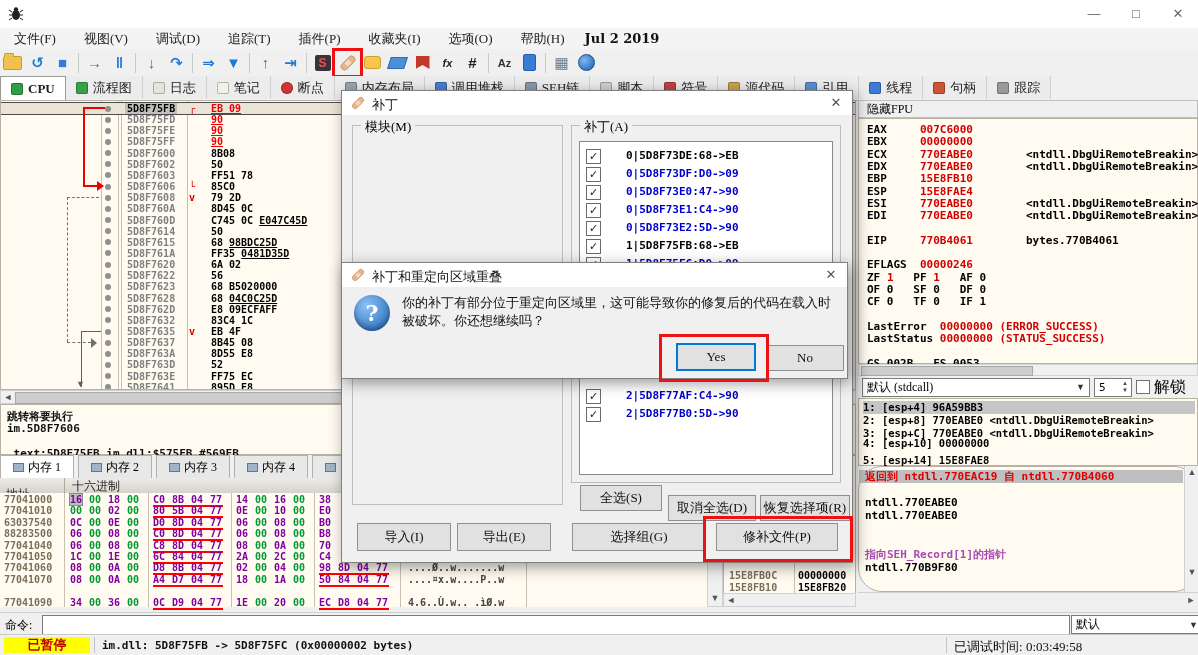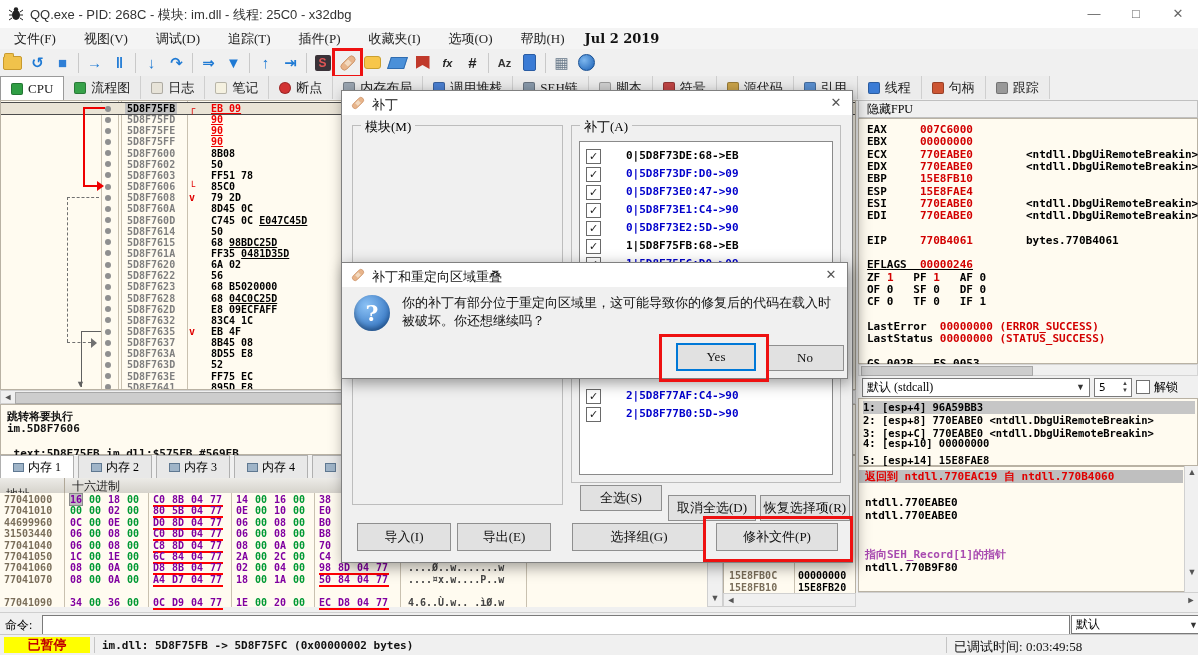--- a/index.html
+++ b/index.html
@@ -32,21 +32,21 @@
   .i-tag{width:15px;height:10px;background:#4a90d9;border:1px solid #2f6cb0;transform:skewX(-18deg);}
   .i-ribbon{width:14px;height:13px;background:#c0392b;clip-path:polygon(0 0,100% 0,100% 100%,50% 70%,0 100%);}
   .i-device{width:11px;height:15px;background:#3a7bd5;border:1px solid #2a5ca3;border-radius:2px;}
   .i-globe{width:15px;height:15px;border-radius:50%;background:radial-gradient(circle at 35% 35%,#7db7ef,#1a5fb4);border:1px solid #164e92;}
   .redbox{outline:3px solid #ee1111;outline-offset:0px;}
 
   
   #tabbar{position:absolute;left:0;top:76px;width:1198px;height:24px;background:#f0f0f0;border-bottom:1px solid #b5b5b5;display:flex;}
   .tab{height:23px;display:flex;align-items:center;justify-content:center;gap:5px;border-right:1px solid #cfcfcf;padding:0 10px;
        font-family:"Liberation Serif","DejaVu Serif",serif;font-size:13px;color:#222;background:#ececec;}
-  .tab.active{background:#fff;border:1px solid #9a9a9a;border-bottom:1px solid #fff;font-weight:normal;}
+  .tab.active{background:#fff;border:1px solid #9a9a9a;border-bottom:1px solid #fff;font-weight:bold;}
   .ticon{width:12px;height:12px;border-radius:2px;flex:0 0 auto;box-shadow:inset 0 0 0 1px rgba(0,0,0,.25);}
   .ticon.round{border-radius:50%;}
 
   
   .datapanel{position:absolute;background:#fffbf0;border:1px solid #b9b2a4;box-sizing:border-box;}
   .vline{position:absolute;top:0;bottom:0;width:1px;background:#c9c1b0;}
 
   
   #disasm{left:0;top:100px;width:856px;height:290px;overflow:hidden;}
   .drow{position:absolute;left:0;width:100%;height:11.2px;font-family:"DejaVu Sans Mono",monospace;font-size:10px;font-weight:bold;line-height:11px;}
@@ -81,21 +81,21 @@
   #convbar{position:absolute;left:858px;top:376px;width:340px;height:22px;background:#f0f0f0;display:flex;align-items:center;gap:4px;padding-left:4px;box-sizing:border-box;}
   .combo{background:#fff;border:1px solid #7a7a7a;height:17px;font-size:12px;display:flex;align-items:center;justify-content:space-between;padding:0 4px;font-family:"Liberation Serif","DejaVu Serif",serif;}
   .combo .car{font-size:9px;color:#333;}
   #spin{width:36px;height:17px;background:#fff;border:1px solid #7a7a7a;font-size:11px;display:flex;align-items:center;}
   #spin .num{flex:1;padding-left:4px;font-family:"DejaVu Sans Mono",monospace;}
   #spin .ud{width:12px;font-size:6px;line-height:7px;color:#444;text-align:center;}
   .cbox{width:12px;height:12px;background:#fff;border:1px solid #707070;}
   #args{left:858px;top:398px;width:340px;height:68px;}
   .aline{position:absolute;left:4px;right:2px;white-space:pre;font-family:"DejaVu Sans Mono",monospace;font-size:10.5px;font-weight:bold;line-height:13px;color:#000;}
   .aline.sel{background:#c6c6c6;}
-  #stackinfo{left:858px;top:466px;width:340px;height:126px;}
+  #stackinfo{left:858px;top:466px;width:340px;height:126px;border-radius:24px;}
   .sline{position:absolute;left:6px;right:16px;white-space:pre;font-family:"DejaVu Sans Mono",monospace;font-size:11px;font-weight:bold;line-height:13px;color:#000;}
   .sline.ret{left:0;right:14px;padding-left:6px;background:#bfbfbf;color:#e00000;}
   .sline.seh{color:#a84ab0;}
   #si-vscroll{position:absolute;left:1184px;top:466px;width:14px;height:126px;background:#f0f0f0;border-left:1px solid #d0d0d0;}
   #si-hscroll{position:absolute;left:858px;top:592px;width:340px;height:14px;background:#f0f0f0;border-top:1px solid #d0d0d0;}
 
   
   #memtabs{position:absolute;left:0;top:455px;width:723px;height:23px;background:#f0f0f0;display:flex;border-bottom:1px solid #9a9a9a;}
   .mtab{width:72px;height:22px;margin-right:4px;display:flex;align-items:center;justify-content:center;gap:4px;background:#e8e8e8;border:1px solid #b0b0b0;border-bottom:none;
         font-family:"Liberation Serif","DejaVu Serif",serif;font-size:12px;}
@@ -161,21 +161,20 @@
       <circle cx="8" cy="3.5" r="2.2" fill="#222"></circle>
     <g stroke="#222" stroke-width="1">
         <line x1="4" y1="6" x2="1" y2="4"></line>
         <line x1="4" y1="9" x2="1" y2="9"></line>
         <line x1="4" y1="12" x2="1" y2="14"></line>
         <line x1="12" y1="6" x2="15" y2="4"></line>
         <line x1="12" y1="9" x2="15" y2="9"></line>
         <line x1="12" y1="12" x2="15" y2="14"></line>
       </g>
   </svg>
-  <span class="title">QQ.exe - PID: 268C - 模块: im.dll - 线程: 25C0 - x32dbg</span>
   <div class="wctl" id="win-min">—</div>
   <div class="wctl" id="win-max">□</div>
   <div class="wctl" id="win-close">✕</div>
 </div>
 
 <div id="menubar">
     <div class="menu-item">文件(F)</div>
     <div class="menu-item">视图(V)</div>
     <div class="menu-item">调试(D)</div>
     <div class="menu-item">追踪(T)</div>
@@ -500,21 +499,21 @@
     <div class="rline" style="top: 17.3px;"><span class="k">EBX     </span><span class="r">00000000</span></div>
     <div class="rline" style="top: 29.6px;"><span class="k">ECX     </span><span class="r">770EABE0</span><span class="k">        &lt;ntdll.DbgUiRemoteBreakin&gt;</span></div>
     <div class="rline" style="top: 41.9px;"><span class="k">EDX     </span><span class="r">770EABE0</span><span class="k">        &lt;ntdll.DbgUiRemoteBreakin&gt;</span></div>
     <div class="rline" style="top: 54.2px;"><span class="k">EBP     </span><span class="r">15E8FB10</span></div>
     <div class="rline" style="top: 66.5px; text-align: center;"><span class="k">ESP     </span><span class="r">15E8FAE4</span></div>
     <div class="rline" style="top: 78.8px;"><span class="k">ESI     </span><span class="r">770EABE0</span><span class="k">        &lt;ntdll.DbgUiRemoteBreakin&gt;</span></div>
     <div class="rline" style="top: 91.1px;"><span class="k">EDI     </span><span class="r">770EABE0</span><span class="k">        &lt;ntdll.DbgUiRemoteBreakin&gt;</span></div>
     <div class="rline" style="top: 103.4px;"></div>
     <div class="rline" style="top: 115.7px;"><span class="k">EIP     </span><span class="r">770B4061</span><span class="k">        bytes.770B4061</span></div>
     <div class="rline" style="top: 128px;"></div>
-    <div class="rline" style="top: 140.3px; text-decoration: underline;"><span class="k">EFLAGS  </span><span class="r">00000246</span></div>
+    <div class="rline" style="top: 140.3px;"><span class="k">EFLAGS  </span><span class="r">00000246</span></div>
     <div class="rline" style="top: 152.6px;"><span class="k">ZF </span><span class="r">1</span><span class="k">   PF </span><span class="r">1</span><span class="k">   AF 0</span></div>
     <div class="rline" style="top: 164.9px;"><span class="k">OF 0   SF 0   DF 0</span></div>
     <div class="rline" style="top: 177.2px;"><span class="k">CF 0   TF 0   IF 1</span></div>
     <div class="rline" style="top: 189.5px;"></div>
     <div class="rline" style="top: 201.8px;"><span class="k">LastError  </span><span class="r">00000000 (ERROR_SUCCESS)</span></div>
     <div class="rline" style="top: 214.1px;"><span class="k">LastStatus </span><span class="r">00000000 (STATUS_SUCCESS)</span></div>
     <div class="rline" style="top: 226.4px;"></div>
     <div class="rline" style="top: 238.7px;"><span class="k">GS 002B   FS 0053</span></div>
   </div>
 <div id="reg-scroll">
@@ -523,21 +522,21 @@
 <div id="convbar">
   <div class="combo" style="width:218px">
     <span>默认 (stdcall)</span>
       <span class="car">▼</span>
   </div>
   <div id="spin">
     <span class="num">5</span>
     <span class="ud">▲<br>▼</span>
   </div>
   <div class="cbox"></div>
-  <span style="font-size:12px" class="serif">解锁</span>
+  <span style="font-size:16px" class="serif">解锁</span>
 </div>
 <div class="datapanel" id="args">
     <div class="aline sel" style="top: 2px;">1: [esp+4] 96A59BB3</div>
     <div class="aline" style="top: 15.2px;">2: [esp+8] 770EABE0 &lt;ntdll.DbgUiRemoteBreakin&gt;</div>
     <div class="aline" style="top: 28.4px;">3: [esp+C] 770EABE0 &lt;ntdll.DbgUiRemoteBreakin&gt;</div>
     <div class="aline" style="top: 38px;">4: [esp+10] 00000000</div>
     <div class="aline" style="top: 54.8px;">5: [esp+14] 15E8FAE8</div>
   </div>
 <div class="datapanel" id="stackinfo">
     <div class="sline ret" style="top: 3px;">返回到 ntdll.770EAC19 自 ntdll.770B4060</div>
@@ -630,21 +629,21 @@
         <span class="mbyte v" style="left: 0px;">0E</span>
         <span class="mbyte z" style="left: 19px;">00</span>
         <span class="mbyte v" style="left: 38px;">10</span>
         <span class="mbyte z" style="left: 57px;">00</span>
       </span>
       <span class="mgrp" style="left: 319px; width: 13px;">
         <span class="mbyte v" style="left: 0px;">E0</span>
       </span>
     </div>
     <div class="mrow" style="top: 23.8px;">
-      <span class="maddr">44699960</span>
+      <span class="maddr">63037540</span>
       <span class="mgrp" style="left: 70px; width: 70px;">
         <span class="mbyte v" style="left: 0px;">0C</span>
         <span class="mbyte z" style="left: 19px;">00</span>
         <span class="mbyte v" style="left: 38px;">0E</span>
         <span class="mbyte z" style="left: 57px;">00</span>
       </span>
       <span class="mgrp ptr" style="left: 153px; width: 70px;">
         <span class="mbyte v" style="left: 0px;">D0</span>
         <span class="mbyte v" style="left: 19px;">8D</span>
         <span class="mbyte v" style="left: 38px;">04</span>
@@ -654,21 +653,21 @@
         <span class="mbyte v" style="left: 0px;">06</span>
         <span class="mbyte z" style="left: 19px;">00</span>
         <span class="mbyte v" style="left: 38px;">08</span>
         <span class="mbyte z" style="left: 57px;">00</span>
       </span>
       <span class="mgrp" style="left: 319px; width: 13px;">
         <span class="mbyte v" style="left: 0px;">B0</span>
       </span>
     </div>
     <div class="mrow" style="top: 35.2px;">
-      <span class="maddr">31503440</span>
+      <span class="maddr">88283500</span>
       <span class="mgrp" style="left: 70px; width: 70px;">
         <span class="mbyte v" style="left: 0px;">06</span>
         <span class="mbyte z" style="left: 19px;">00</span>
         <span class="mbyte v" style="left: 38px;">08</span>
         <span class="mbyte z" style="left: 57px;">00</span>
       </span>
       <span class="mgrp ptr" style="left: 153px; width: 70px;">
         <span class="mbyte v" style="left: 0px;">C0</span>
         <span class="mbyte v" style="left: 19px;">8D</span>
         <span class="mbyte v" style="left: 38px;">04</span>

